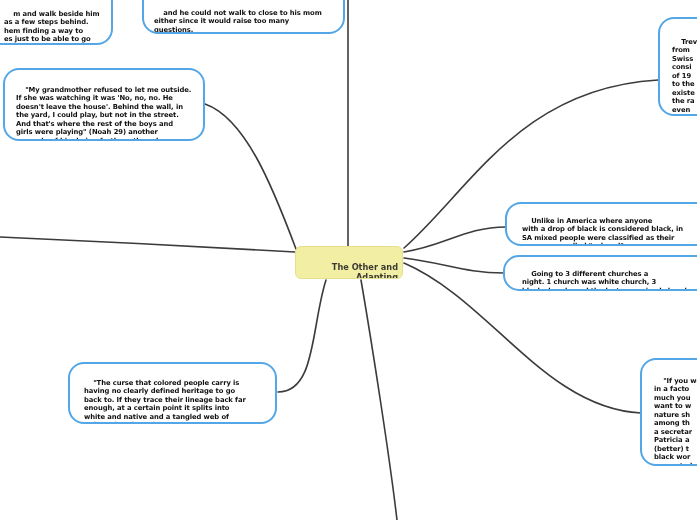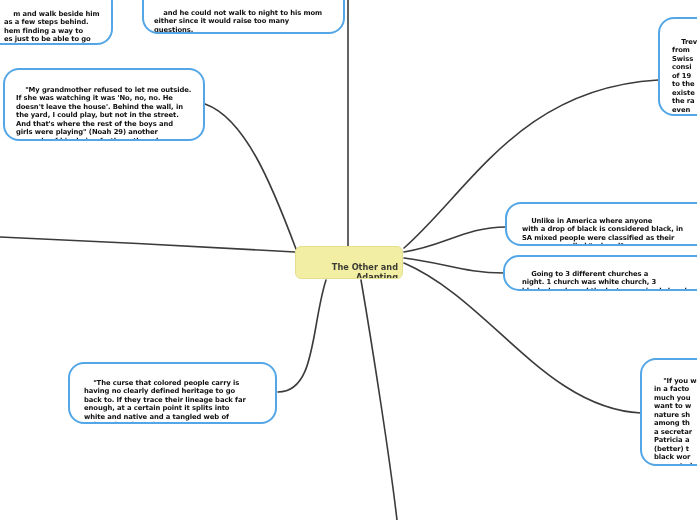--- a/index.html
+++ b/index.html
@@ -82,21 +82,21 @@
   </svg>
 
   <div id="n-top-left" class="node">
     <span>m and walk beside him
 as a few steps behind.
 hem finding a way to
 es just to be able to go</span>
   </div>
 
   <div id="n-top-center" class="node">
-    <span>and he could not walk to night to his mom
+    <span>and he could not walk to close to his mom
 either since it would raise too many
 questions.</span>
   </div>
 
   <div id="n-top-right" class="node">
     <span>Trevo
 from
 Swiss
 consi
 of 19

